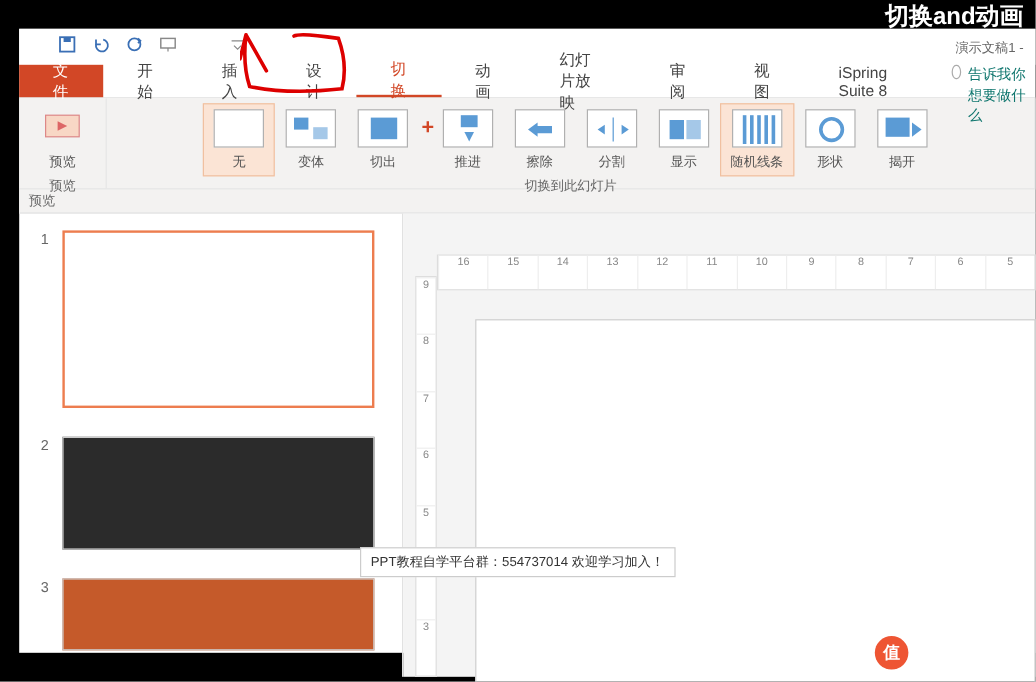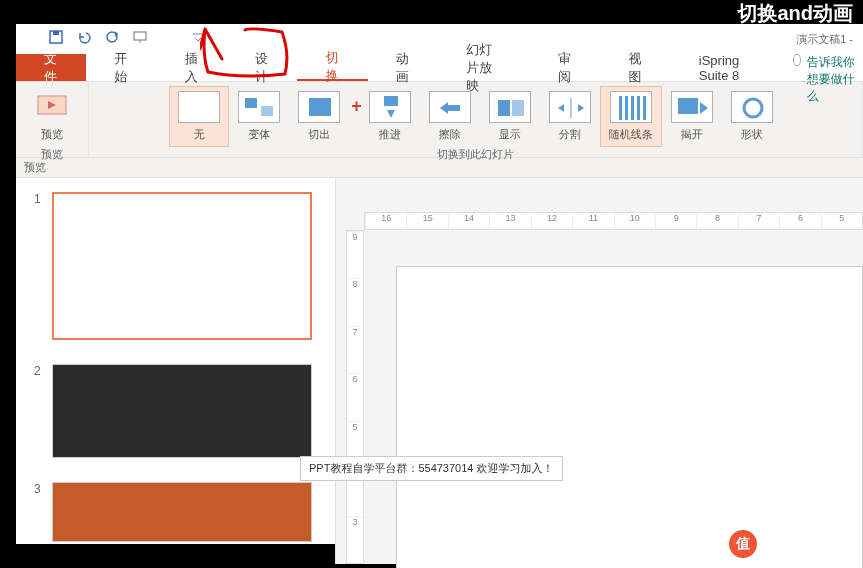--- a/index.html
+++ b/index.html
@@ -27,21 +27,21 @@
 .plus{color:#d24726;font-weight:bold;font-size:18px;position:relative;top:10px;left:2px}
 .work{display:flex;height:calc(100% - 134px)}
 .panel{width:320px;border-right:1px solid #e1e1e1;padding:14px 18px}
 .slidewrap{display:flex;gap:8px;margin-bottom:24px}
 .num{font-size:12px;color:#666;width:10px}
 .slide{width:260px;height:148px;border:1px solid #ccc}
 .slide.active{border:2px solid #ed7d4f}
 .slide.dark{background:#2b2b2b;height:94px}
 .slide.orange{background:#c55a2a;height:60px}
 .canvas{flex:1;position:relative;background:#f4f4f4}
-.rulerH{position:absolute;top:34px;left:28px;right:0;height:18px;background:#fff;border:1px solid #ddd;display:flex;font-size:9px;color:#888}
+.rulerH{position:absolute;top:34px;left:28px;right:0;height:30px;background:#fff;border:1px solid #ddd;display:flex;font-size:9px;color:#888}
 .rulerH span{flex:1;text-align:center;border-left:1px solid #eee}
 .rulerV{position:absolute;top:52px;left:10px;bottom:0;width:18px;background:#fff;border:1px solid #ddd;display:flex;flex-direction:column;font-size:9px;color:#888}
 .rulerV span{flex:1;text-align:center;border-top:1px solid #eee;writing-mode:horizontal-tb}
 .sheet{position:absolute;top:88px;left:60px;right:0;height:360px;background:#fff;border:1px solid #ccc}
 .previewlbl{font-size:11px;color:#666;text-align:left;padding:2px 8px;background:#f3f2f1;border-bottom:1px solid #e1e1e1}
 .redmark{position:absolute;top:24px;left:200px;width:110px;height:60px;pointer-events:none}
 .tooltip{position:absolute;left:300px;top:456px;background:#fff;border:1px solid #ccc;padding:4px 8px;font-size:11px;color:#333;z-index:10}
 .watermark{position:absolute;right:10px;bottom:10px;display:flex;align-items:center;gap:6px;color:#fff;font-size:18px;font-weight:bold}
 .wmcircle{width:28px;height:28px;border-radius:50%;background:#e53;display:flex;align-items:center;justify-content:center;font-size:14px;color:#fff}
 </style>
@@ -148,63 +148,63 @@
             <div class="ico">
               <div class="thumb"><svg width="42" height="32">
                   <path d="M10 16 L18 10 L18 13 L30 13 L30 19 L18 19 L18 22 Z" fill="#5b9bd5"></path>
                 </svg></div>
             </div>
             <div class="lbl">擦除</div>
           </div>
         <div class="btn">
             <div class="ico">
               <div class="thumb"><svg width="42" height="32">
+                  <path d="M8 16 L14 12 L14 20 Z M34 16 L28 12 L28 20 Z" fill="#5b9bd5"></path>
+                  <line x1="21" y1="6" x2="21" y2="26" stroke="#5b9bd5"></line>
+                </svg></div>
+            </div>
+            <div class="lbl">分割</div>
+          </div>
+        <div class="btn">
+            <div class="ico">
+              <div class="thumb"><svg width="42" height="32">
                   <rect x="8" y="8" width="12" height="16" fill="#5b9bd5"></rect>
                   <rect x="22" y="8" width="12" height="16" fill="#a5c8e8"></rect>
                 </svg></div>
             </div>
             <div class="lbl">显示</div>
-          </div>
-        <div class="btn">
-            <div class="ico">
-              <div class="thumb"><svg width="42" height="32">
-                  <path d="M8 16 L14 12 L14 20 Z M34 16 L28 12 L28 20 Z" fill="#5b9bd5"></path>
-                  <line x1="21" y1="6" x2="21" y2="26" stroke="#5b9bd5"></line>
-                </svg></div>
-            </div>
-            <div class="lbl">分割</div>
           </div>
         <div class="btn sel">
             <div class="ico">
               <div class="thumb"><svg width="42" height="32">
                   <rect x="8" y="4" width="3" height="24" fill="#5b9bd5"></rect>
                   <rect x="14" y="4" width="3" height="24" fill="#5b9bd5"></rect>
                   <rect x="20" y="4" width="3" height="24" fill="#5b9bd5"></rect>
                   <rect x="26" y="4" width="3" height="24" fill="#5b9bd5"></rect>
                   <rect x="32" y="4" width="3" height="24" fill="#5b9bd5"></rect>
                 </svg></div>
             </div>
             <div class="lbl">随机线条</div>
           </div>
         <div class="btn">
             <div class="ico">
               <div class="thumb"><svg width="42" height="32">
+                  <circle cx="21" cy="16" r="9" fill="none" stroke="#5b9bd5" stroke-width="3"></circle>
+                </svg></div>
+            </div>
+            <div class="lbl">形状</div>
+          </div>
+        <div class="btn">
+            <div class="ico">
+              <div class="thumb"><svg width="42" height="32">
                   <rect x="6" y="6" width="20" height="16" fill="#5b9bd5"></rect>
                   <path d="M28 10 L36 16 L28 22 Z" fill="#5b9bd5"></path>
                 </svg></div>
             </div>
             <div class="lbl">揭开</div>
-          </div>
-        <div class="btn">
-            <div class="ico">
-              <div class="thumb"><svg width="42" height="32">
-                  <circle cx="21" cy="16" r="9" fill="none" stroke="#5b9bd5" stroke-width="3"></circle>
-                </svg></div>
-            </div>
-            <div class="lbl">形状</div>
           </div>
       </div>
       <div class="grouplabel">切换到此幻灯片</div>
     </div>
   </div>
 
   <div class="previewlbl">预览</div>
 
   <div class="work">
     <div class="panel">

